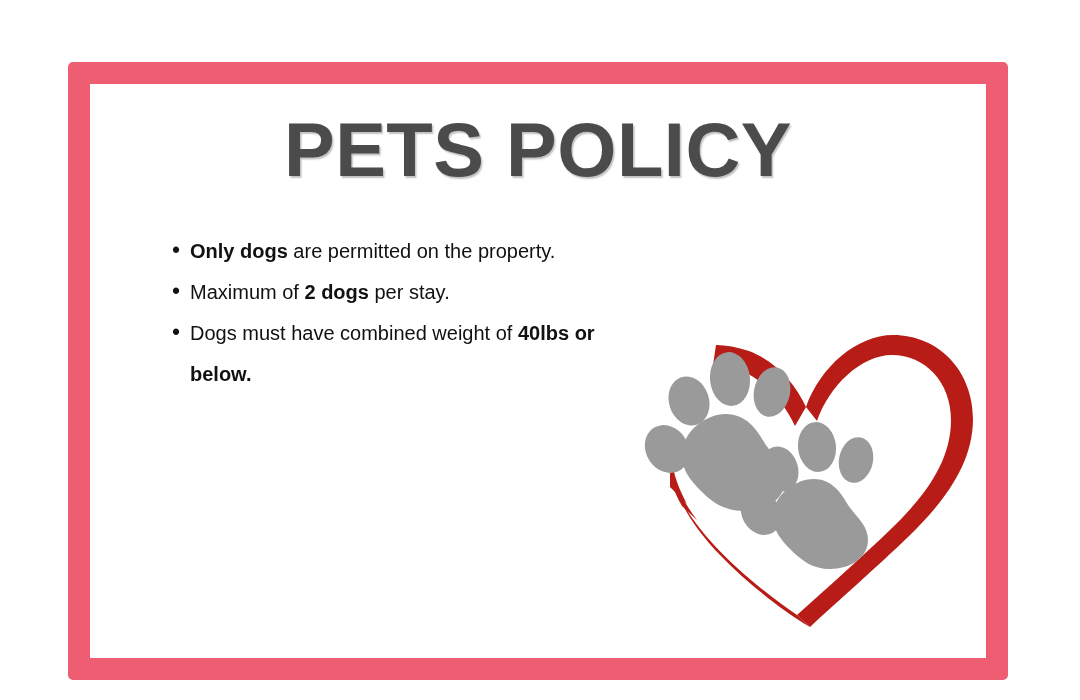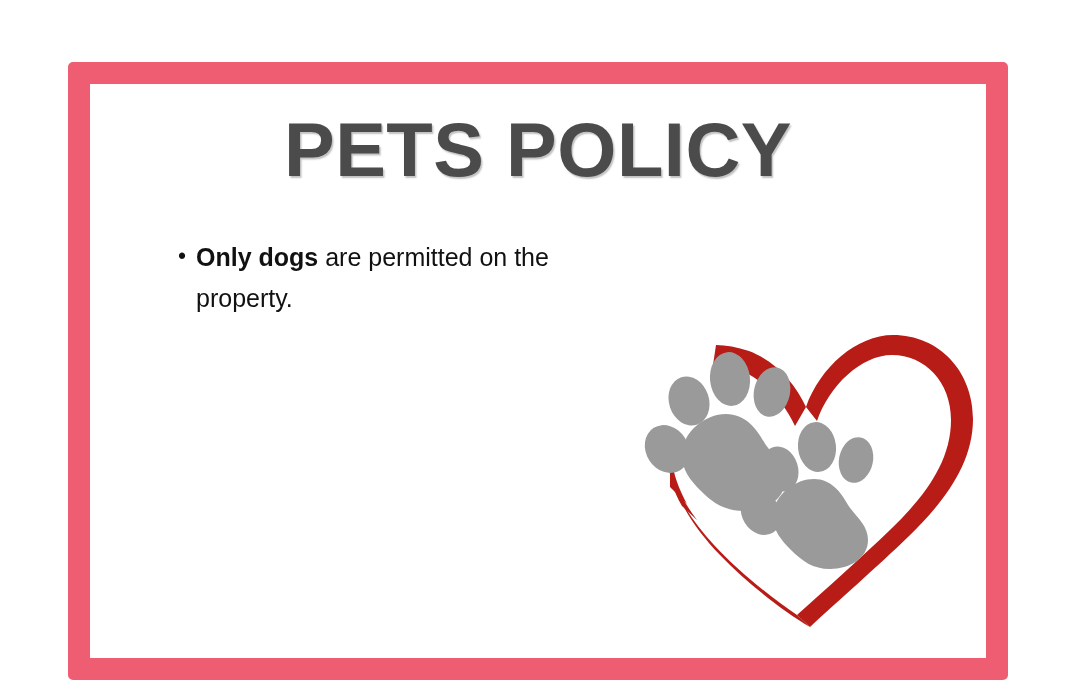--- a/index.html
+++ b/index.html
@@ -50,24 +50,24 @@
     white-space: nowrap;
   }
 
   
   #bullets {
     position: absolute;
     left: 82px;
     top: 147px;
     width: 450px;
     list-style: none;
-    margin: 6px;
+    margin: 0;
     padding: 0;
     color: #111111;
-    font-size: 25px;
+    font-size: 20px;
     line-height: 41px;
   }
   #bullets li {
     position: relative;
     padding-left: 18px;
     margin: 0 0 0 0;
   }
   #bullets li::before {
     content: "\2022";
     position: absolute;
@@ -97,21 +97,27 @@
   <div id="frame">
 
     <div id="title">PETS POLICY</div>
 
     <ul id="bullets">
 
       <li>
         <span><span class="b">Only dogs</span><span> are permitted on the property.</span></span>
       </li>
 
+      <li>
+        <span><span>Maximum of </span><span class="b">2 dogs</span><span> per stay.</span></span>
+      </li>
 
+      <li>
+        <span><span>Dogs must have combined weight of </span><span class="b">40lbs or below.</span></span>
+      </li>
 
 
 
     </ul>
 
     <div id="graphic">
       <svg viewBox="0 0 360 340" xmlns="http://www.w3.org/2000/svg">
 
         <g>
 

